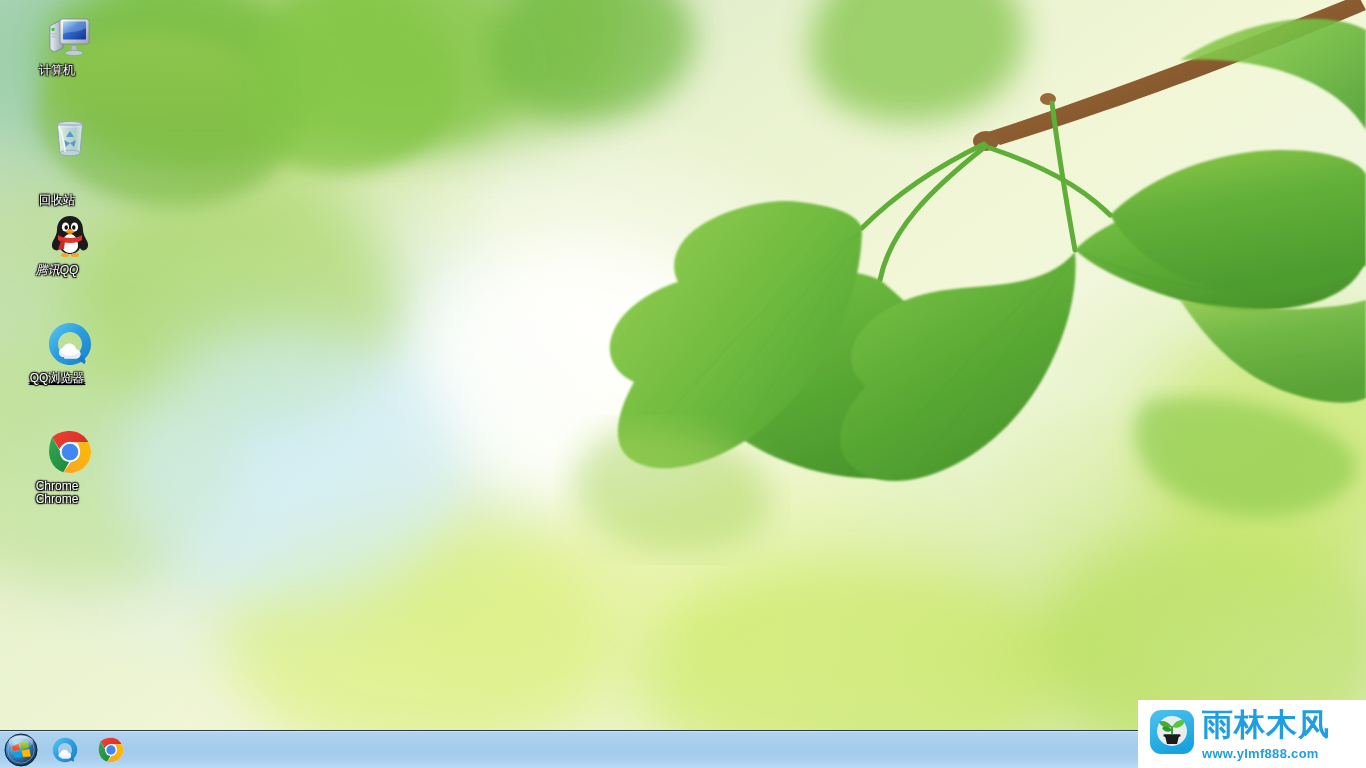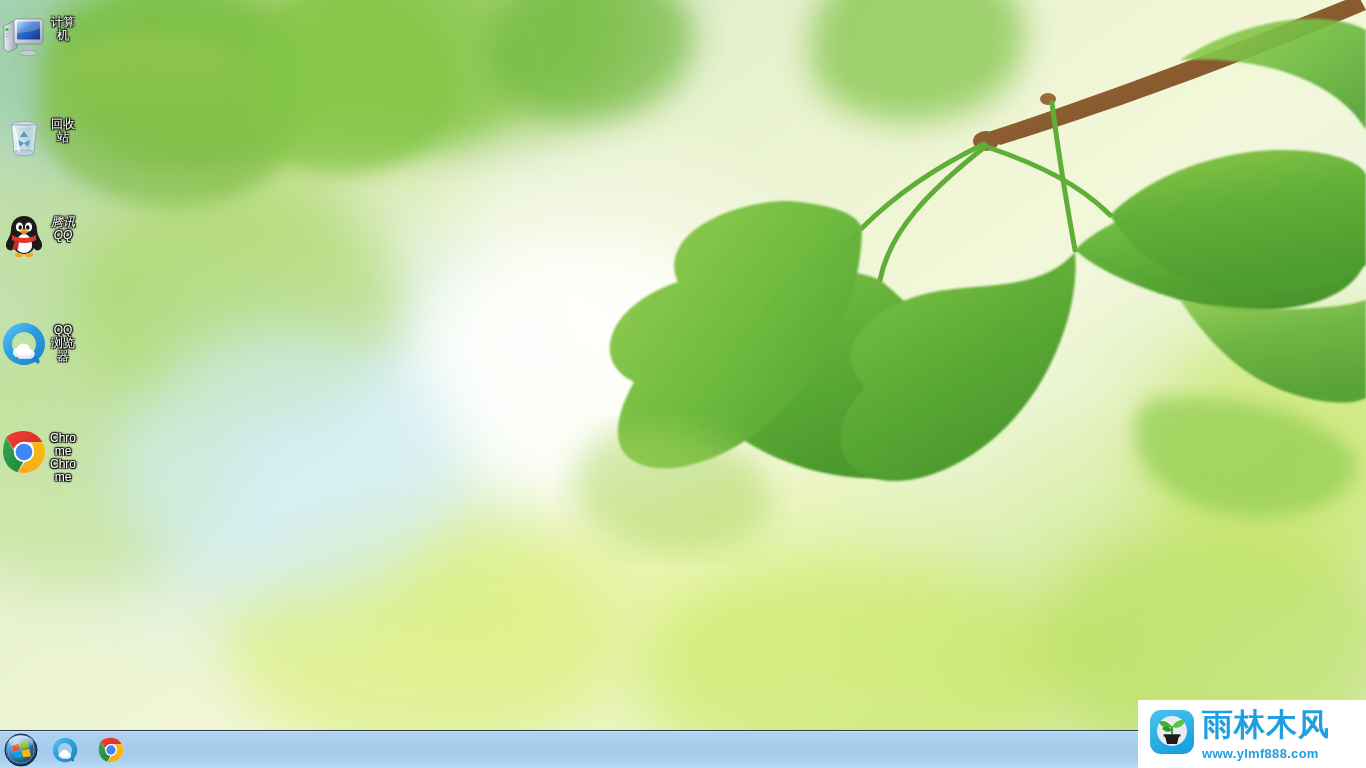--- a/index.html
+++ b/index.html
@@ -30,22 +30,22 @@
   
   .bokeh { position:absolute; border-radius:50%; filter:blur(26px); }
 
   
   #leaf-layer { position:absolute; inset:0; }
 
   
   .icon-col { position:absolute; left:0; top:0; width:78px; }
   .dicon {
     width:78px; padding-top:6px;
-    display:flex; align-items:flex-start;
-    position:absolute; left:0;
+    display:flex; flex-direction:column; align-items:flex-end;
+    position:absolute; left:16px;
   }
   .dicon .glyph { width:48px; height:48px; position:relative; }
   .dicon .lbl {
     margin-top:4px; font-size:12px; line-height:13px; color:#fff;
     text-align:center; width:74px;
     text-shadow:1px 1px 1px #000, -1px 1px 1px #1a1a1a, 1px -1px 1px #1a1a1a,
                 -1px -1px 1px #1a1a1a, 0 0 3px #000;
     word-break:break-word;
   }
 
@@ -278,21 +278,21 @@
           <ellipse cx="28" cy="41" rx="9" ry="2.6" fill="#c3ccd6" stroke="#8b97a4" stroke-width=".6"></ellipse>
 
           <rect x="14" y="7" width="29" height="25" rx="2.5" fill="url(#bez)" stroke="#7b8795" stroke-width=".8"></rect>
           <rect x="17" y="9.5" width="23" height="18" rx="1" fill="url(#scr)"></rect>
           <path d="M17,9.5 L40,9.5 L40,16 C32,21 24,19 17,22 Z" fill="#ffffff" opacity=".22"></path>
         </svg>
       </div>
       <div class="lbl">计算机</div>
     </div>
 
-    <div class="dicon" style="top:108px;">
+    <div class="dicon" style="top:108px;gap:28px;">
       <div class="glyph">
         <svg viewBox="0 0 48 48" width="48" height="48">
           <defs>
             <linearGradient id="binG" x1="0" y1="0" x2="1" y2="0">
               <stop offset="0%" stop-color="#ffffff" stop-opacity=".85"></stop>
               <stop offset="35%" stop-color="#d7e6f2" stop-opacity=".75"></stop>
               <stop offset="70%" stop-color="#b9d2e6" stop-opacity=".75"></stop>
               <stop offset="100%" stop-color="#e8f2fa" stop-opacity=".85"></stop>
             </linearGradient>
           </defs>
@@ -333,21 +333,21 @@
           <path d="M24,17 L29,19.5 L24,22.5 L19,19.5 Z" fill="#f5a623"></path>
           <path d="M19,19.5 L29,19.5 L24,22.5 Z" fill="#e08c10"></path>
 
           <ellipse cx="19" cy="43" rx="4" ry="2" fill="#f5a623"></ellipse>
           <ellipse cx="29" cy="43" rx="4" ry="2" fill="#f5a623"></ellipse>
         </svg>
       </div>
       <div class="lbl">腾讯QQ</div>
     </div>
 
-    <div class="dicon" style="top:314px;">
+    <div class="dicon" style="top:314px;text-decoration:underline;">
       <div class="glyph">
         <svg viewBox="0 0 48 48" width="48" height="48">
           <defs>
             <linearGradient id="qqb" x1="0" y1="0" x2="1" y2="1">
               <stop offset="0%" stop-color="#5ec7f2"></stop>
               <stop offset="45%" stop-color="#2d9fe0"></stop>
               <stop offset="100%" stop-color="#1a7fc4"></stop>
             </linearGradient>
           </defs>
           <path d="M24,3 C12.4,3 3,12.4 3,24 C3,35.6 12.4,45 24,45 C35.6,45 45,35.6 45,24 C45,12.4 35.6,3 24,3 Z

